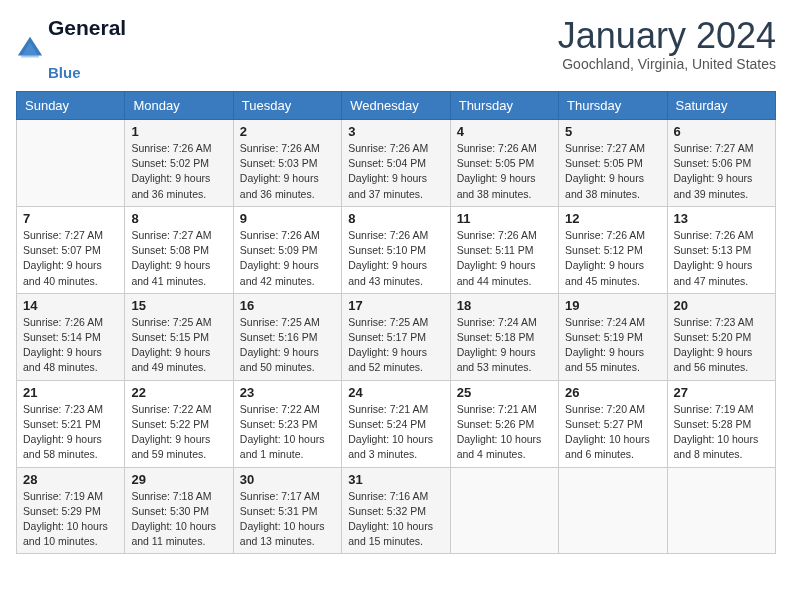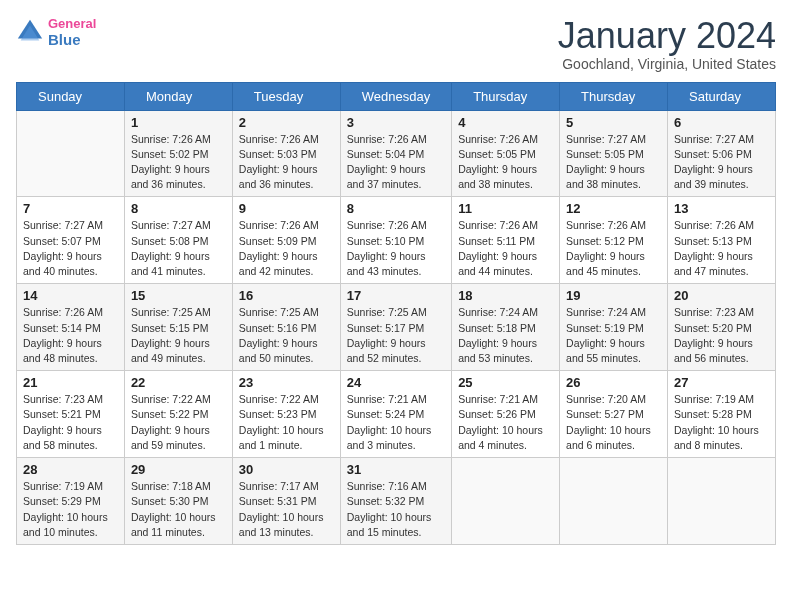--- a/index.html
+++ b/index.html
@@ -41,21 +41,21 @@
     }
     .calendar {
       width: 100%;
       border-collapse: collapse;
       font-size: 11px;
     }
     .calendar thead th {
       background: #3a7abf;
       color: #fff;
       text-align: left;
-      padding: 6px 21px;
+      padding: 6px 8px;
       font-size: 13px;
       font-weight: normal;
       border: 1px solid #2c6aad;
     }
     .calendar tbody td {
       vertical-align: top;
       border: 1px solid #ccc;
       padding: 4px 6px;
       width: 108px;
       min-height: 80px;
@@ -85,22 +85,22 @@
 </head>
 <body>
 
 <div class="header">
   <div class="logo">
     <svg class="logo-icon" viewBox="0 0 30 30" xmlns="http://www.w3.org/2000/svg">
       <polygon points="15,2 28,22 2,22" fill="#3a7abf"></polygon>
       <polygon points="15,8 25,24 5,24" fill="#5a9adf" opacity="0.5"></polygon>
     </svg>
     <div>
-      <div style="font-size:13px;font-weight:bold;color:#ec4899;">General</div>
-      <div style="font-size:15px;font-weight:bold;color:#3a7abf;">Blue</div>
+      <div style="font-size:21px;font-weight:bold;color:#0f172a;">General</div>
+      <div style="font-size:15px;font-weight:bold;color:#3a7abf;margin-top:24px;">Blue</div>
     </div>
   </div>
   <div class="title-area">
     <div class="month-year">January 2024</div>
     <div class="location">Goochland, Virginia, United States</div>
   </div>
 </div>
 
 <table class="calendar">
   <thead>

